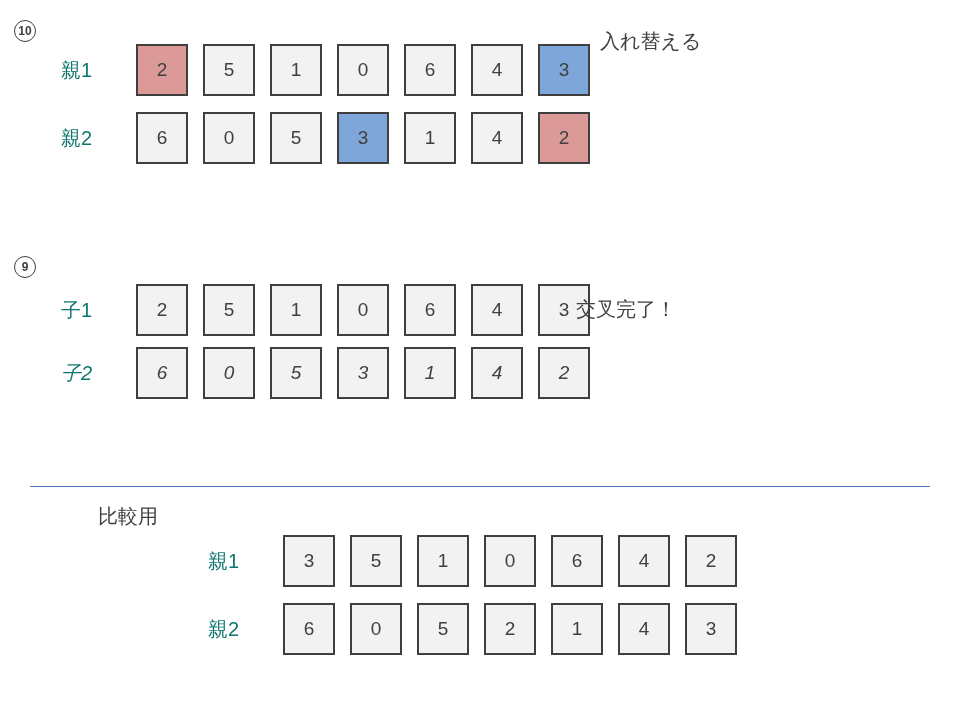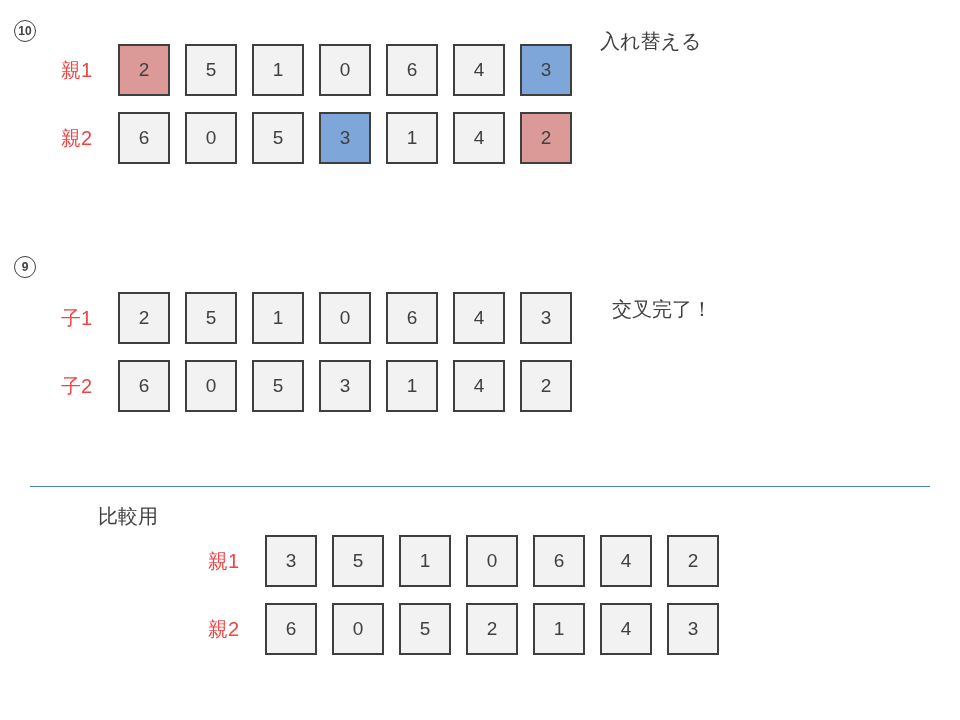--- a/index.html
+++ b/index.html
@@ -21,23 +21,23 @@
     box-sizing:border-box;
   }
   .gene-row{
     position:absolute;
     display:flex;
     align-items:center;
   }
   .row-label{
     width:60px;
     text-align:right;
-    padding-right:26px;
+    padding-right:44px;
     font-size:20px;
-    color:#ef4444;
+    color:#0f766e;
     white-space:nowrap;
   }
   .cells{
     display:flex;
     gap:15px;
   }
   .cell{
     width:52px;height:52px;
     box-sizing:border-box;
     background:#f2f2f2;
@@ -95,47 +95,47 @@
         <div class="cell">1</div>
         <div class="cell">4</div>
         <div class="cell" style="background: rgb(219, 154, 152);">2</div>
       </div>
   </div>
 
   <div class="annotation" style="left:600px;top:28px;">入れ替える</div>
 
   <div class="step-marker" style="left:14px;top:256px;">9</div>
 
-  <div class="gene-row" style="left:32px;top:292px;">
+  <div class="gene-row" style="left:32px;top:284px;">
     <div class="row-label">子1</div>
     <div class="cells">
         <div class="cell">2</div>
         <div class="cell">5</div>
         <div class="cell">1</div>
         <div class="cell">0</div>
         <div class="cell">6</div>
         <div class="cell">4</div>
         <div class="cell">3</div>
       </div>
   </div>
 
-  <div class="gene-row" style="left:32px;top:360px;">
+  <div class="gene-row" style="left:32px;top:347px;font-style:italic;">
     <div class="row-label">子2</div>
     <div class="cells">
         <div class="cell">6</div>
         <div class="cell">0</div>
         <div class="cell">5</div>
         <div class="cell">3</div>
         <div class="cell">1</div>
         <div class="cell">4</div>
         <div class="cell">2</div>
       </div>
   </div>
 
-  <div class="annotation" style="left:612px;top:296px;">交叉完了！</div>
+  <div class="annotation" style="left:576px;top:296px;">交叉完了！</div>
 
   <div class="divider"></div>
 
   <div class="section-title" style="left:98px;top:503px;text-align:center;">比較用</div>
 
   <div class="gene-row" style="left:179px;top:535px;">
     <div class="row-label">親1</div>
     <div class="cells">
         <div class="cell">3</div>
         <div class="cell">5</div>

